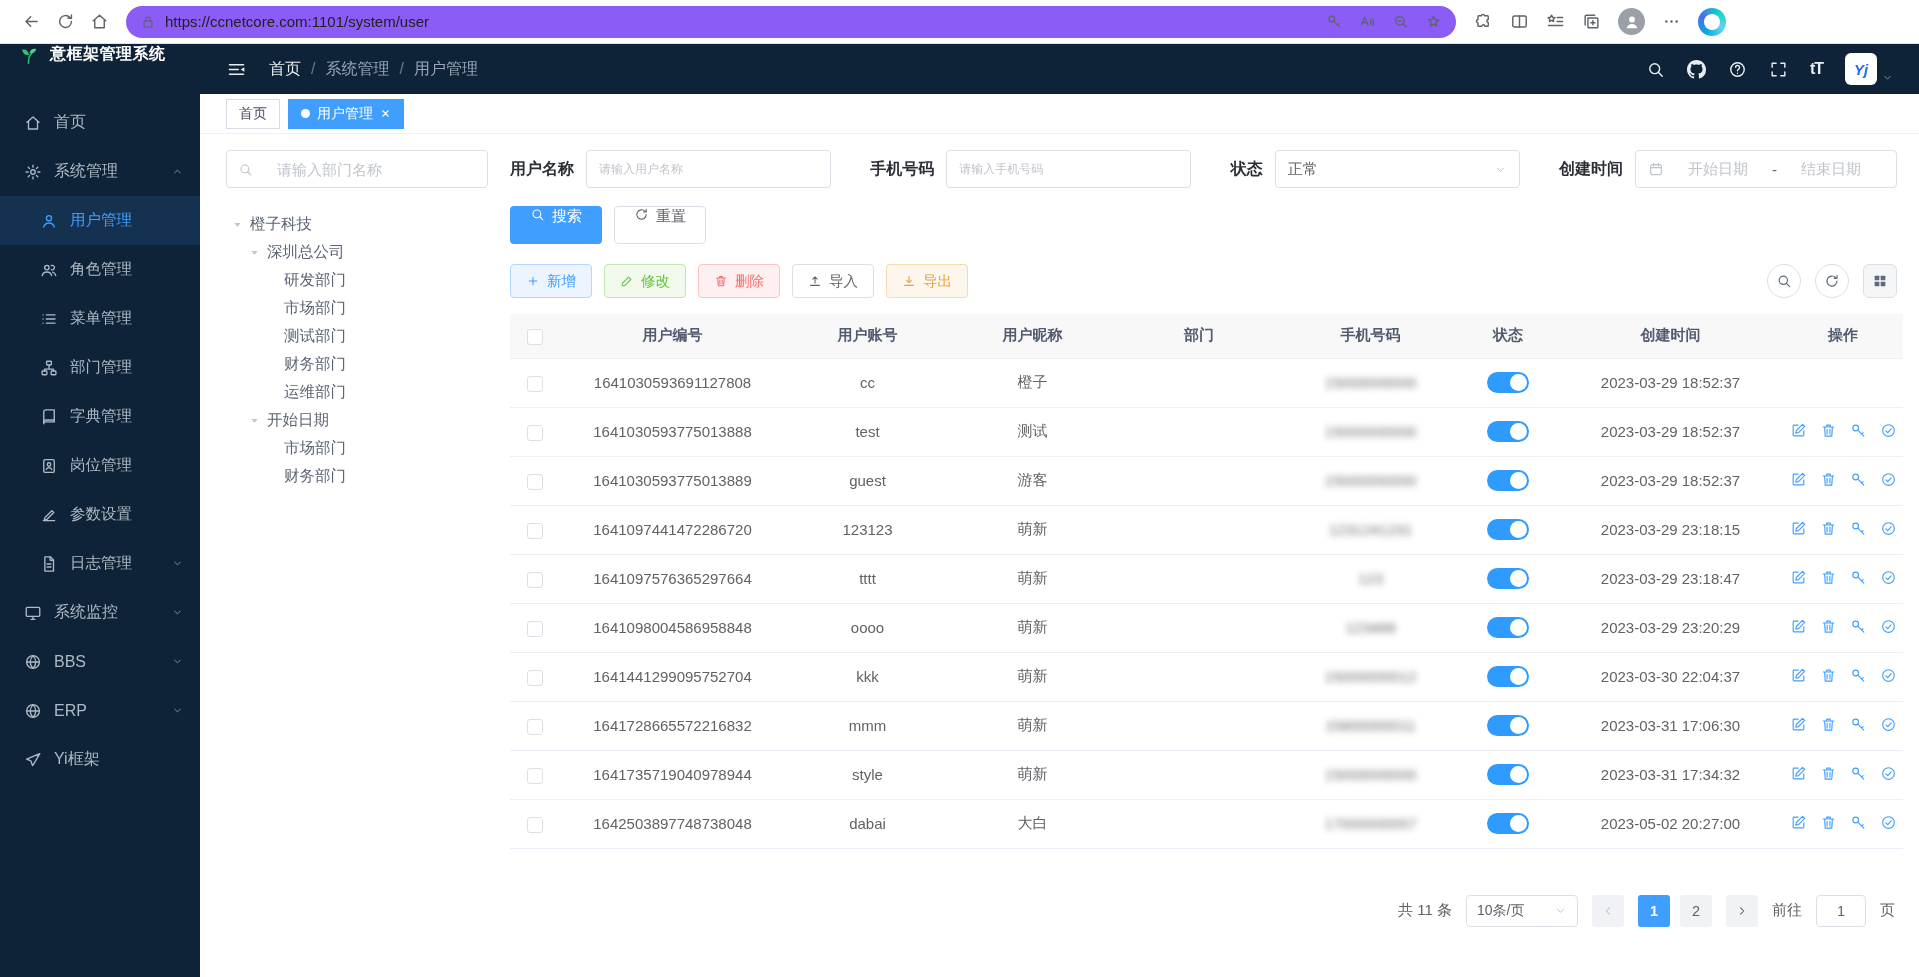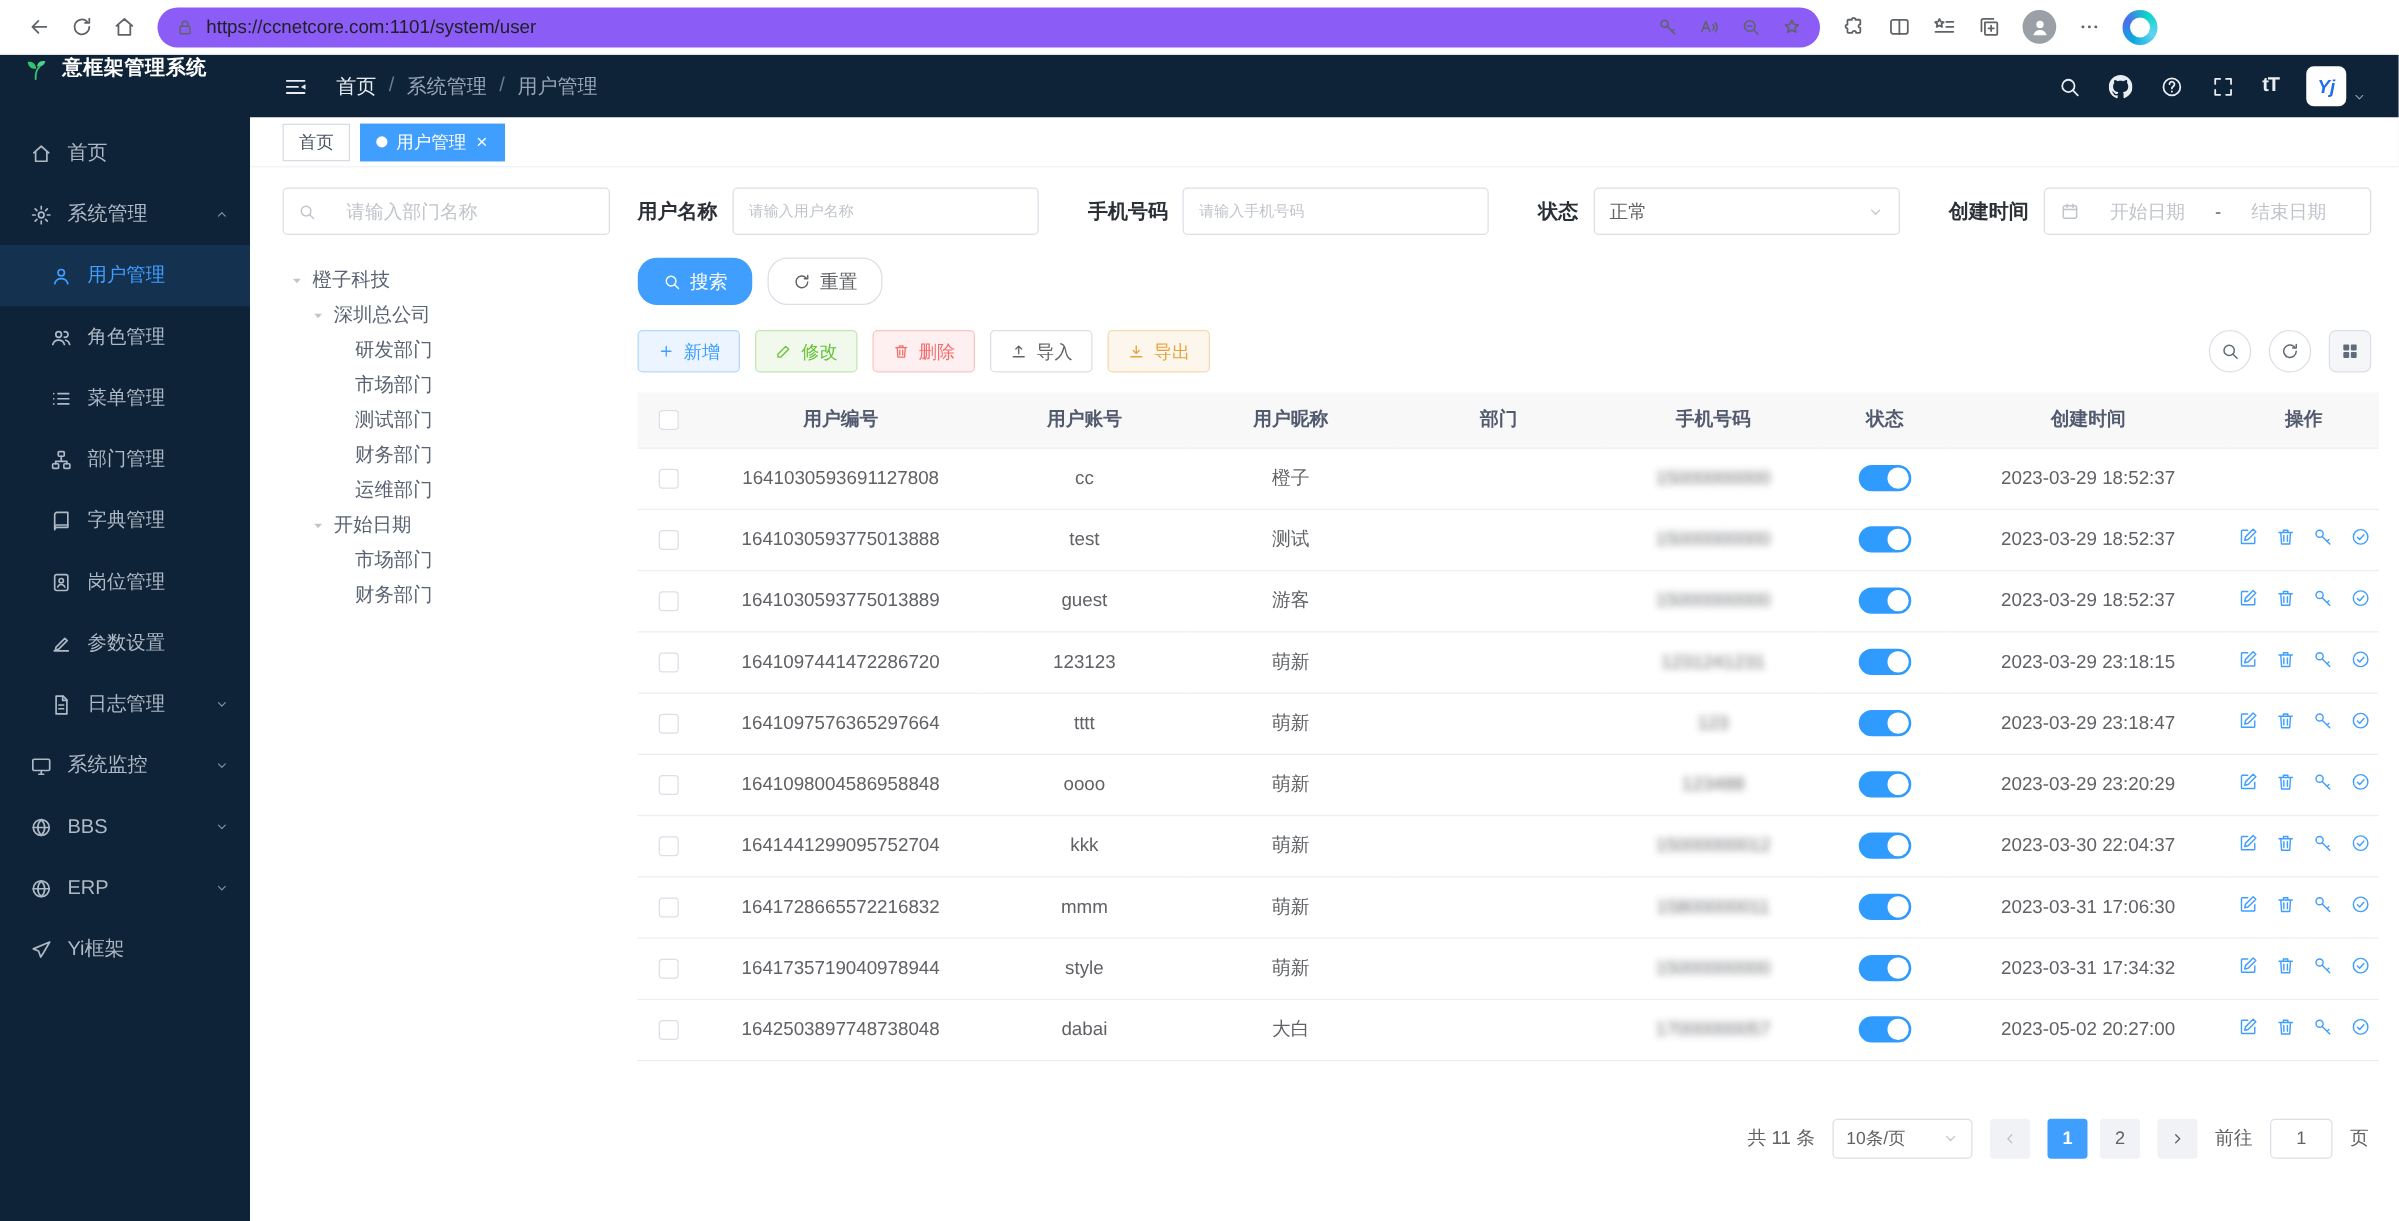--- a/index.html
+++ b/index.html
@@ -81,21 +81,21 @@
   .w-input{width:245px}
   .f-select{width:245px;justify-content:space-between;cursor:pointer}
   .f-select-val{font-size:15px;color:#606266}
   .f-select .ic,.psize .ic{width:13px;height:13px;color:#c0c4cc}
   .f-date{width:262px;gap:24px;cursor:pointer}
   .f-date .ic{width:16px;height:16px;color:#c0c4cc}
   .ph{font-size:15px;color:#c0c4cc;white-space:nowrap}
   .date-sep{font-size:15px;color:#606266}
 
   .btn-row{margin-top:18px;display:flex;gap:12px}
-  .btn{height:38px;border-radius:16px;display:inline-flex;align-items:center;gap:7px;padding:0 19px;font-size:15px;cursor:pointer;border:1px solid transparent}
+  .btn{height:38px;border-radius:4px;display:inline-flex;gap:7px;padding:0 19px;font-size:15px;cursor:pointer;border:1px solid transparent}
   .btn .ic{width:15px;height:15px}
   .btn-primary{background:#409eff;color:#fff}
   .btn-plain{background:#fff;border-color:#dcdfe6;color:#606266}
 
   .toolbar{margin-top:20px;display:flex;align-items:center;gap:12px}
   .tbtn{height:34px;padding:0 15px;font-size:14.5px;border-radius:4px;display:inline-flex;align-items:center;gap:7px;cursor:pointer;border:1px solid}
   .tbtn .ic{width:14px;height:14px}
   .tbtn-add{color:#409eff;background:#ecf5ff;border-color:#b3d8ff}
   .tbtn-edit{color:#67c23a;background:#f0f9eb;border-color:#c2e7b0}
   .tbtn-del{color:#f56c6c;background:#fef0f0;border-color:#fbc4c4}

